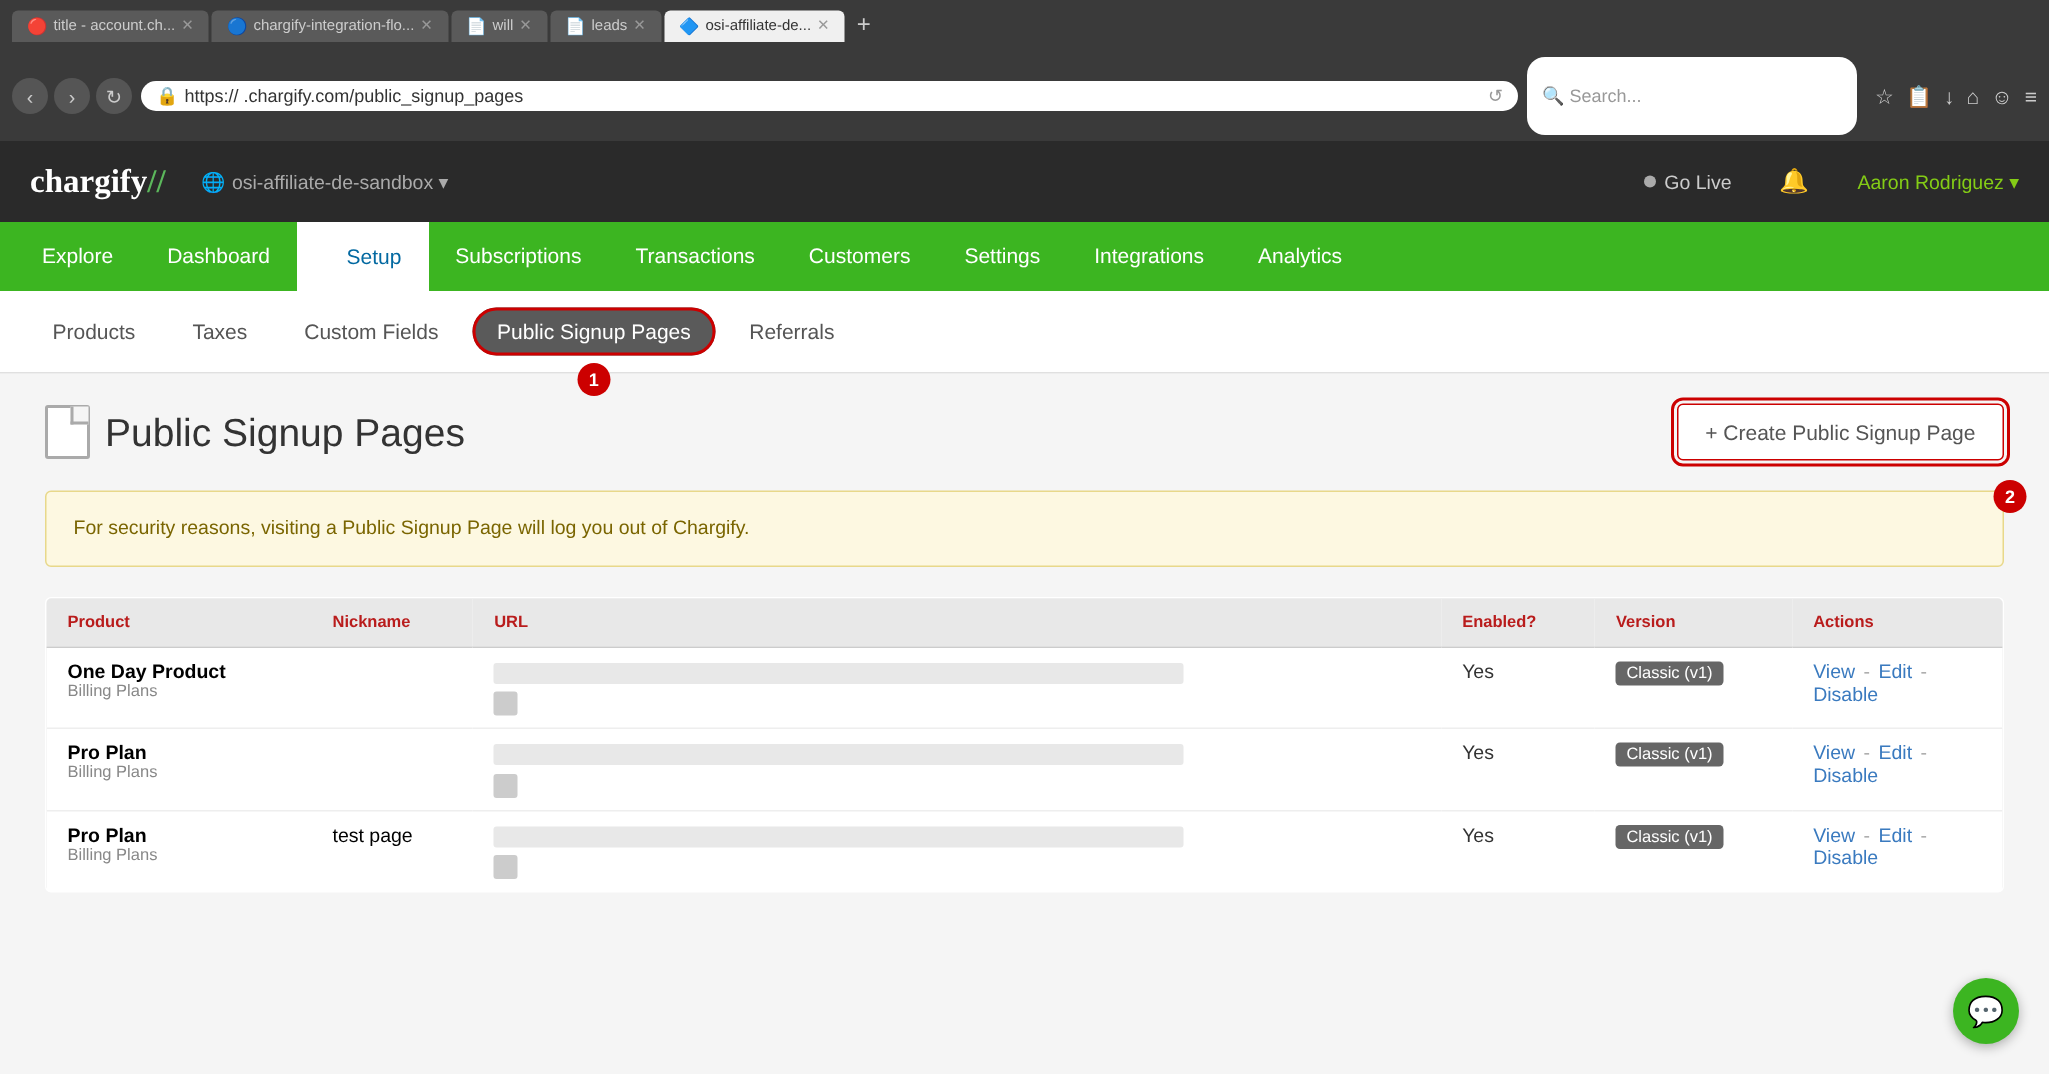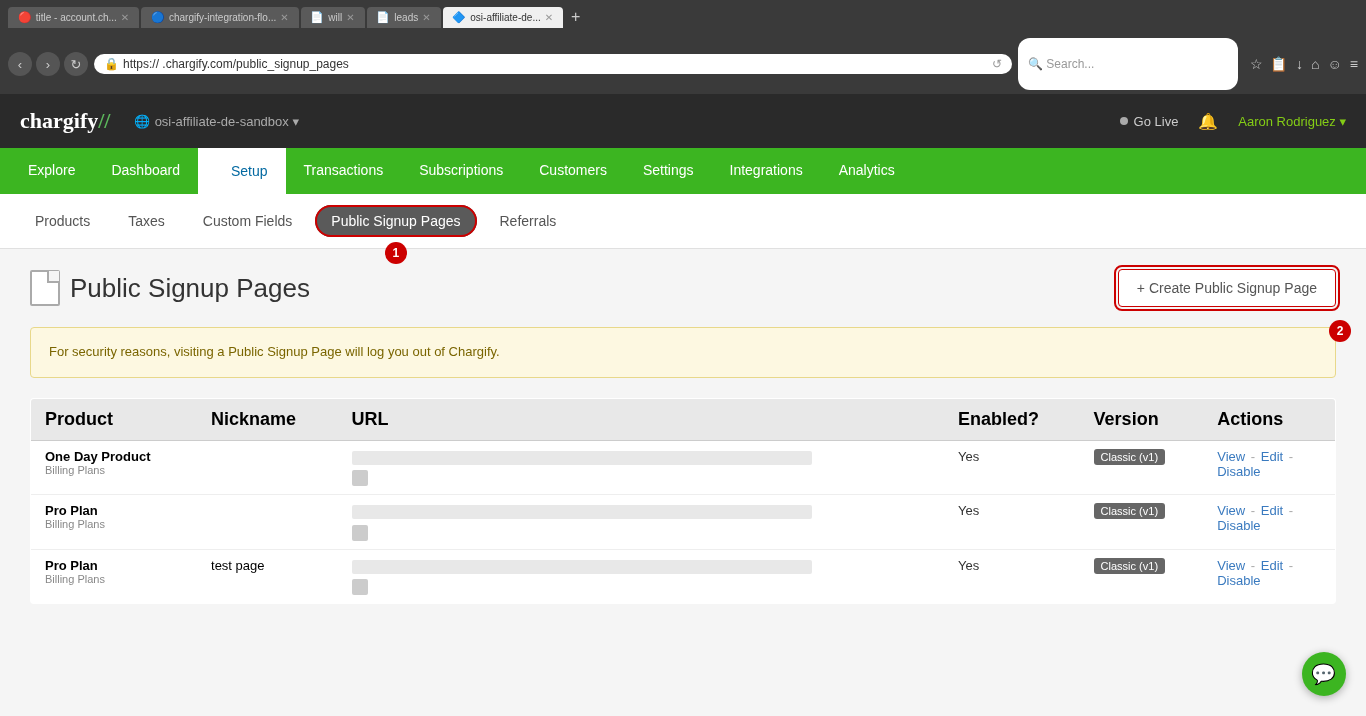--- a/index.html
+++ b/index.html
@@ -103,21 +103,21 @@
       display: flex;
       align-items: center;
       gap: 4px;
       padding: 4px 8px;
       border-radius: 4px;
     }
     .header-right {
       margin-left: auto;
       display: flex;
       align-items: center;
-      gap: 20px;
+      gap: 32px;
       color: #ccc;
       font-size: 13px;
     }
     .go-live-btn {
       display: flex;
       align-items: center;
       gap: 6px;
       color: #ccc;
       font-size: 13px;
     }
@@ -237,22 +237,22 @@
       border-collapse: collapse;
       background: white;
       border: 1px solid #ddd;
       border-radius: 4px;
       overflow: hidden;
     }
     .data-table th {
       background: #e8e8e8;
       padding: 10px 14px;
       text-align: left;
-      font-size: 18px;
-      color: #000000;
+      font-size: 11px;
+      color: #b91c1c;
       font-weight: bold;
       border-bottom: 1px solid #ccc;
     }
     .data-table td {
       padding: 8px 14px;
       border-bottom: 1px solid #eee;
       font-size: 13px;
       vertical-align: top;
     }
     .data-table tr:last-child td { border-bottom: none; }
@@ -401,24 +401,24 @@
   <div class="nav-item">
     <span>Explore</span>
   </div>
   <div class="nav-item">
     <span>Dashboard</span>
   </div>
   <div class="nav-item active">
     <span>Setup</span>
   </div>
   <div class="nav-item">
+    <span>Subscriptions</span>
+  </div>
+  <div class="nav-item">
     <span>Transactions</span>
-  </div>
-  <div class="nav-item">
-    <span>Subscriptions</span>
   </div>
   <div class="nav-item">
     <span>Customers</span>
   </div>
   <div class="nav-item">
     <span>Settings</span>
   </div>
   <div class="nav-item">
     <span>Integrations</span>
   </div>

